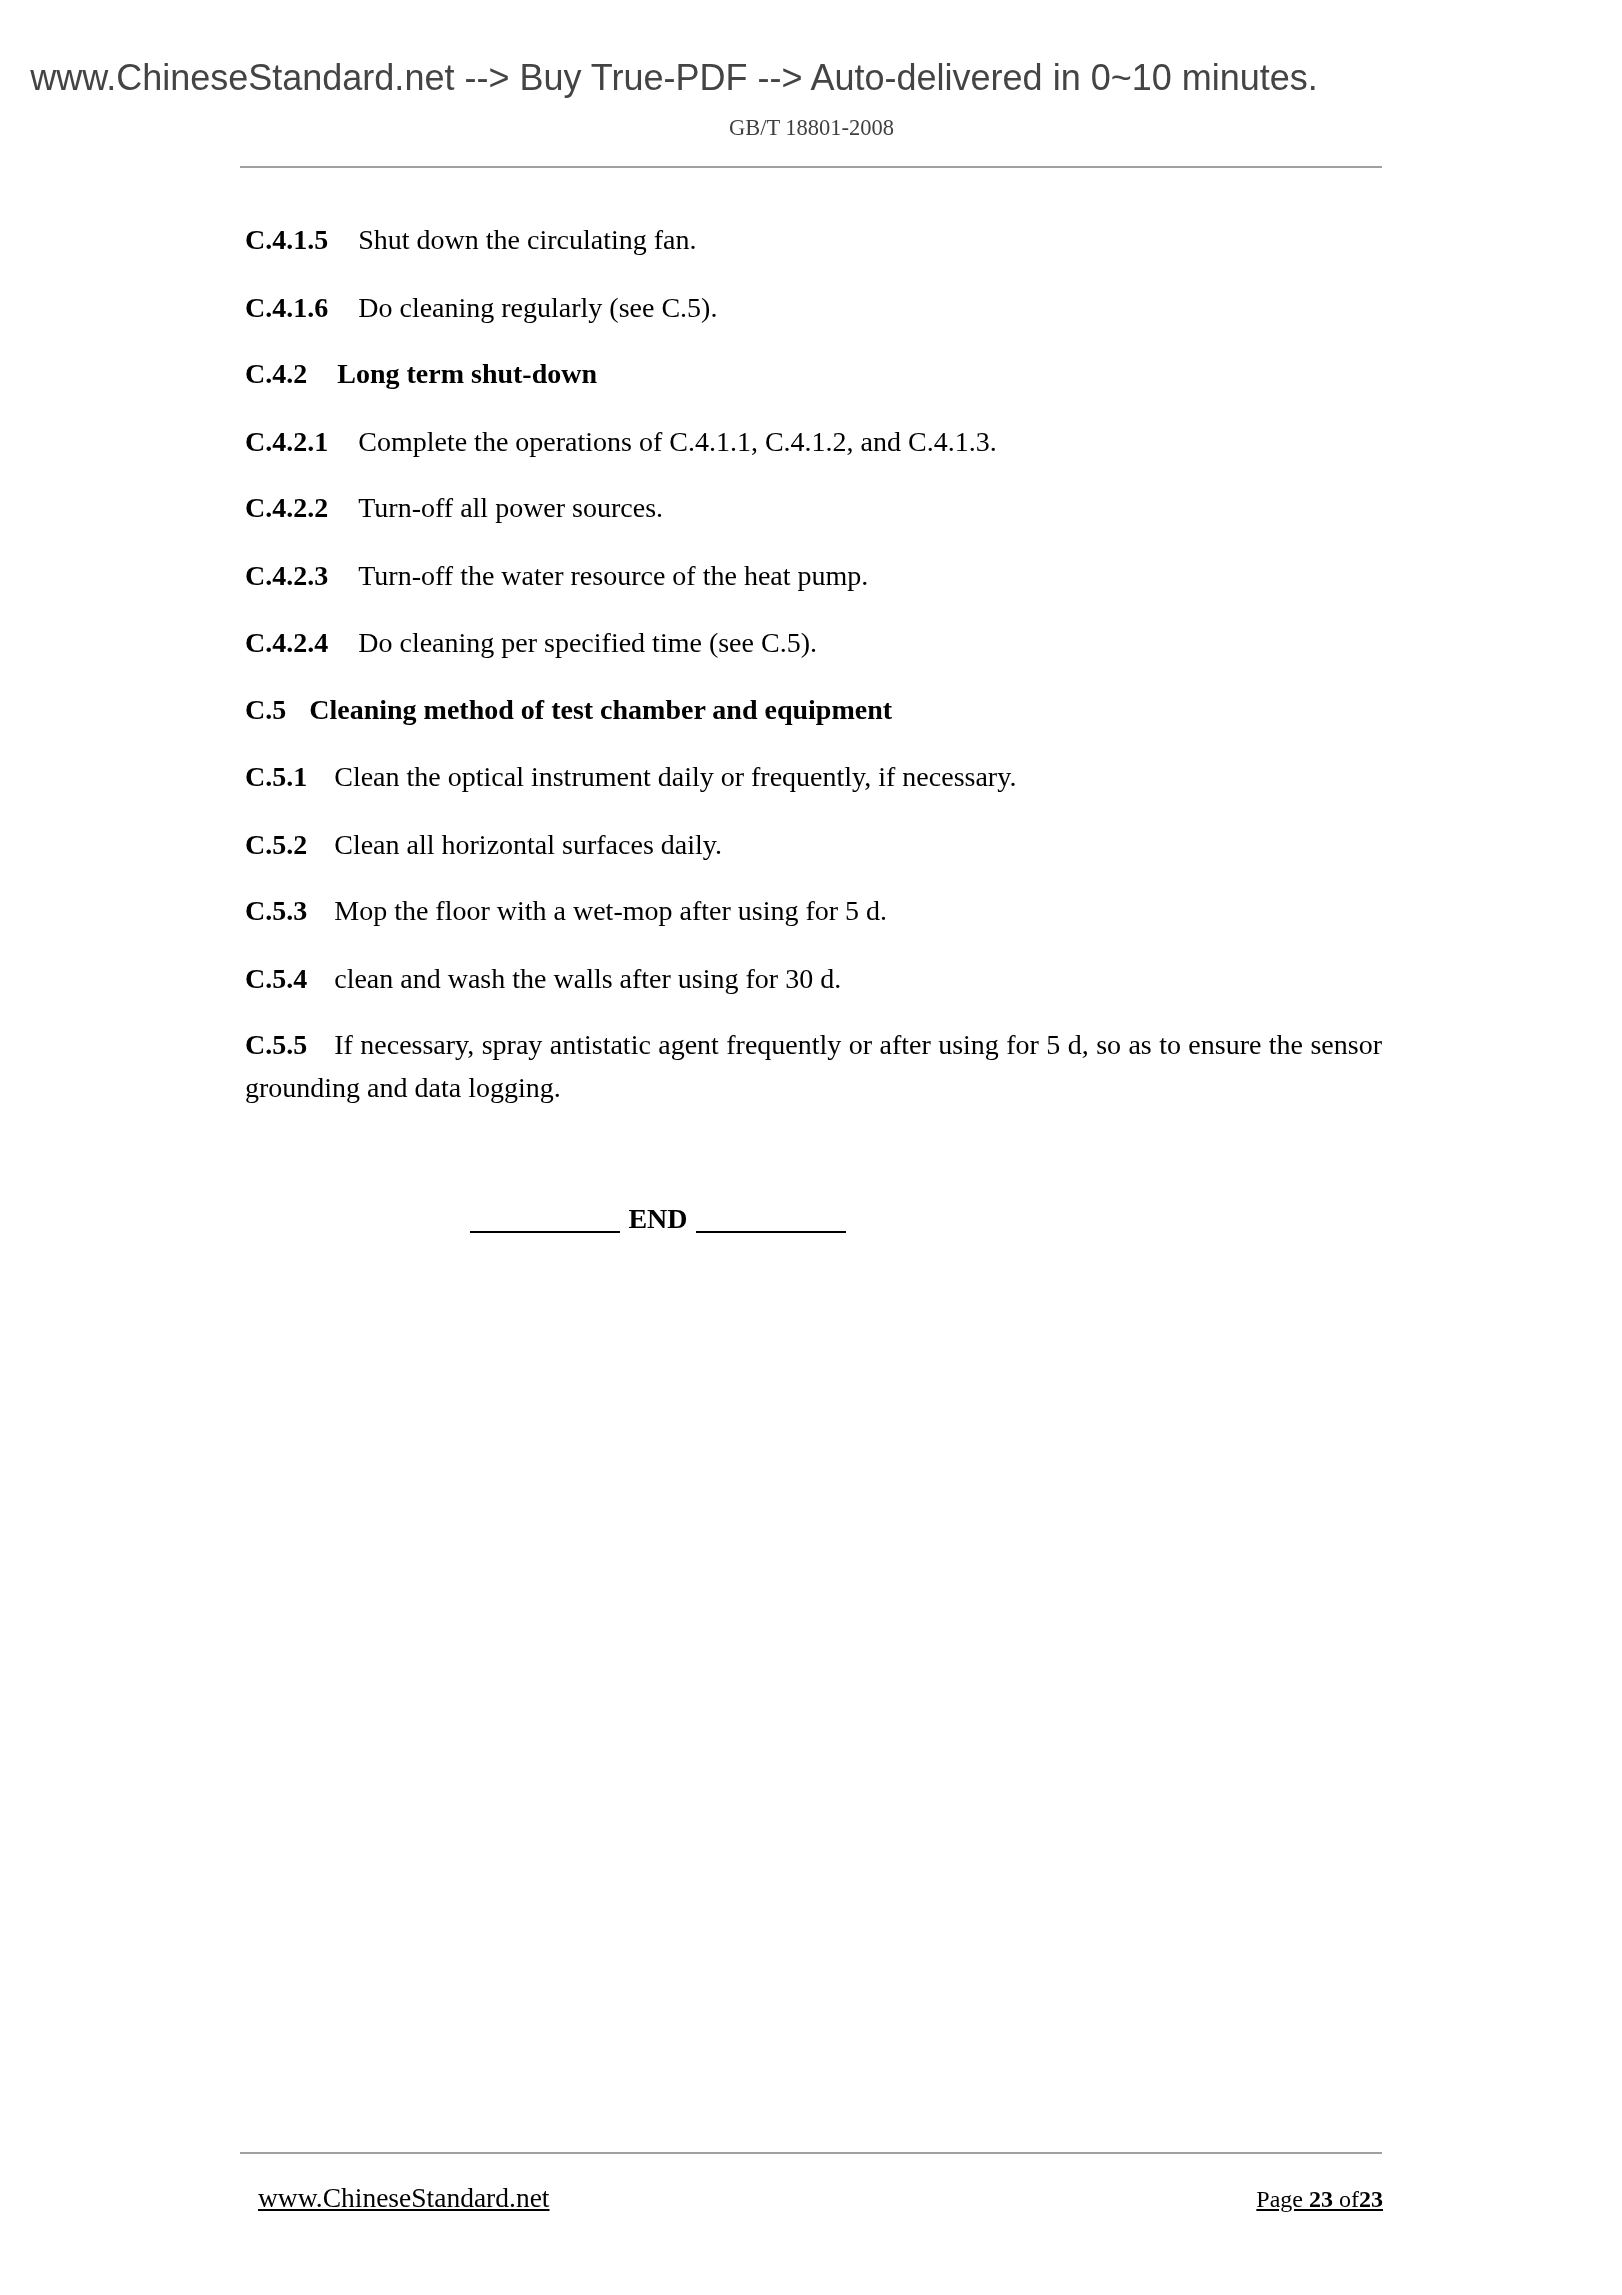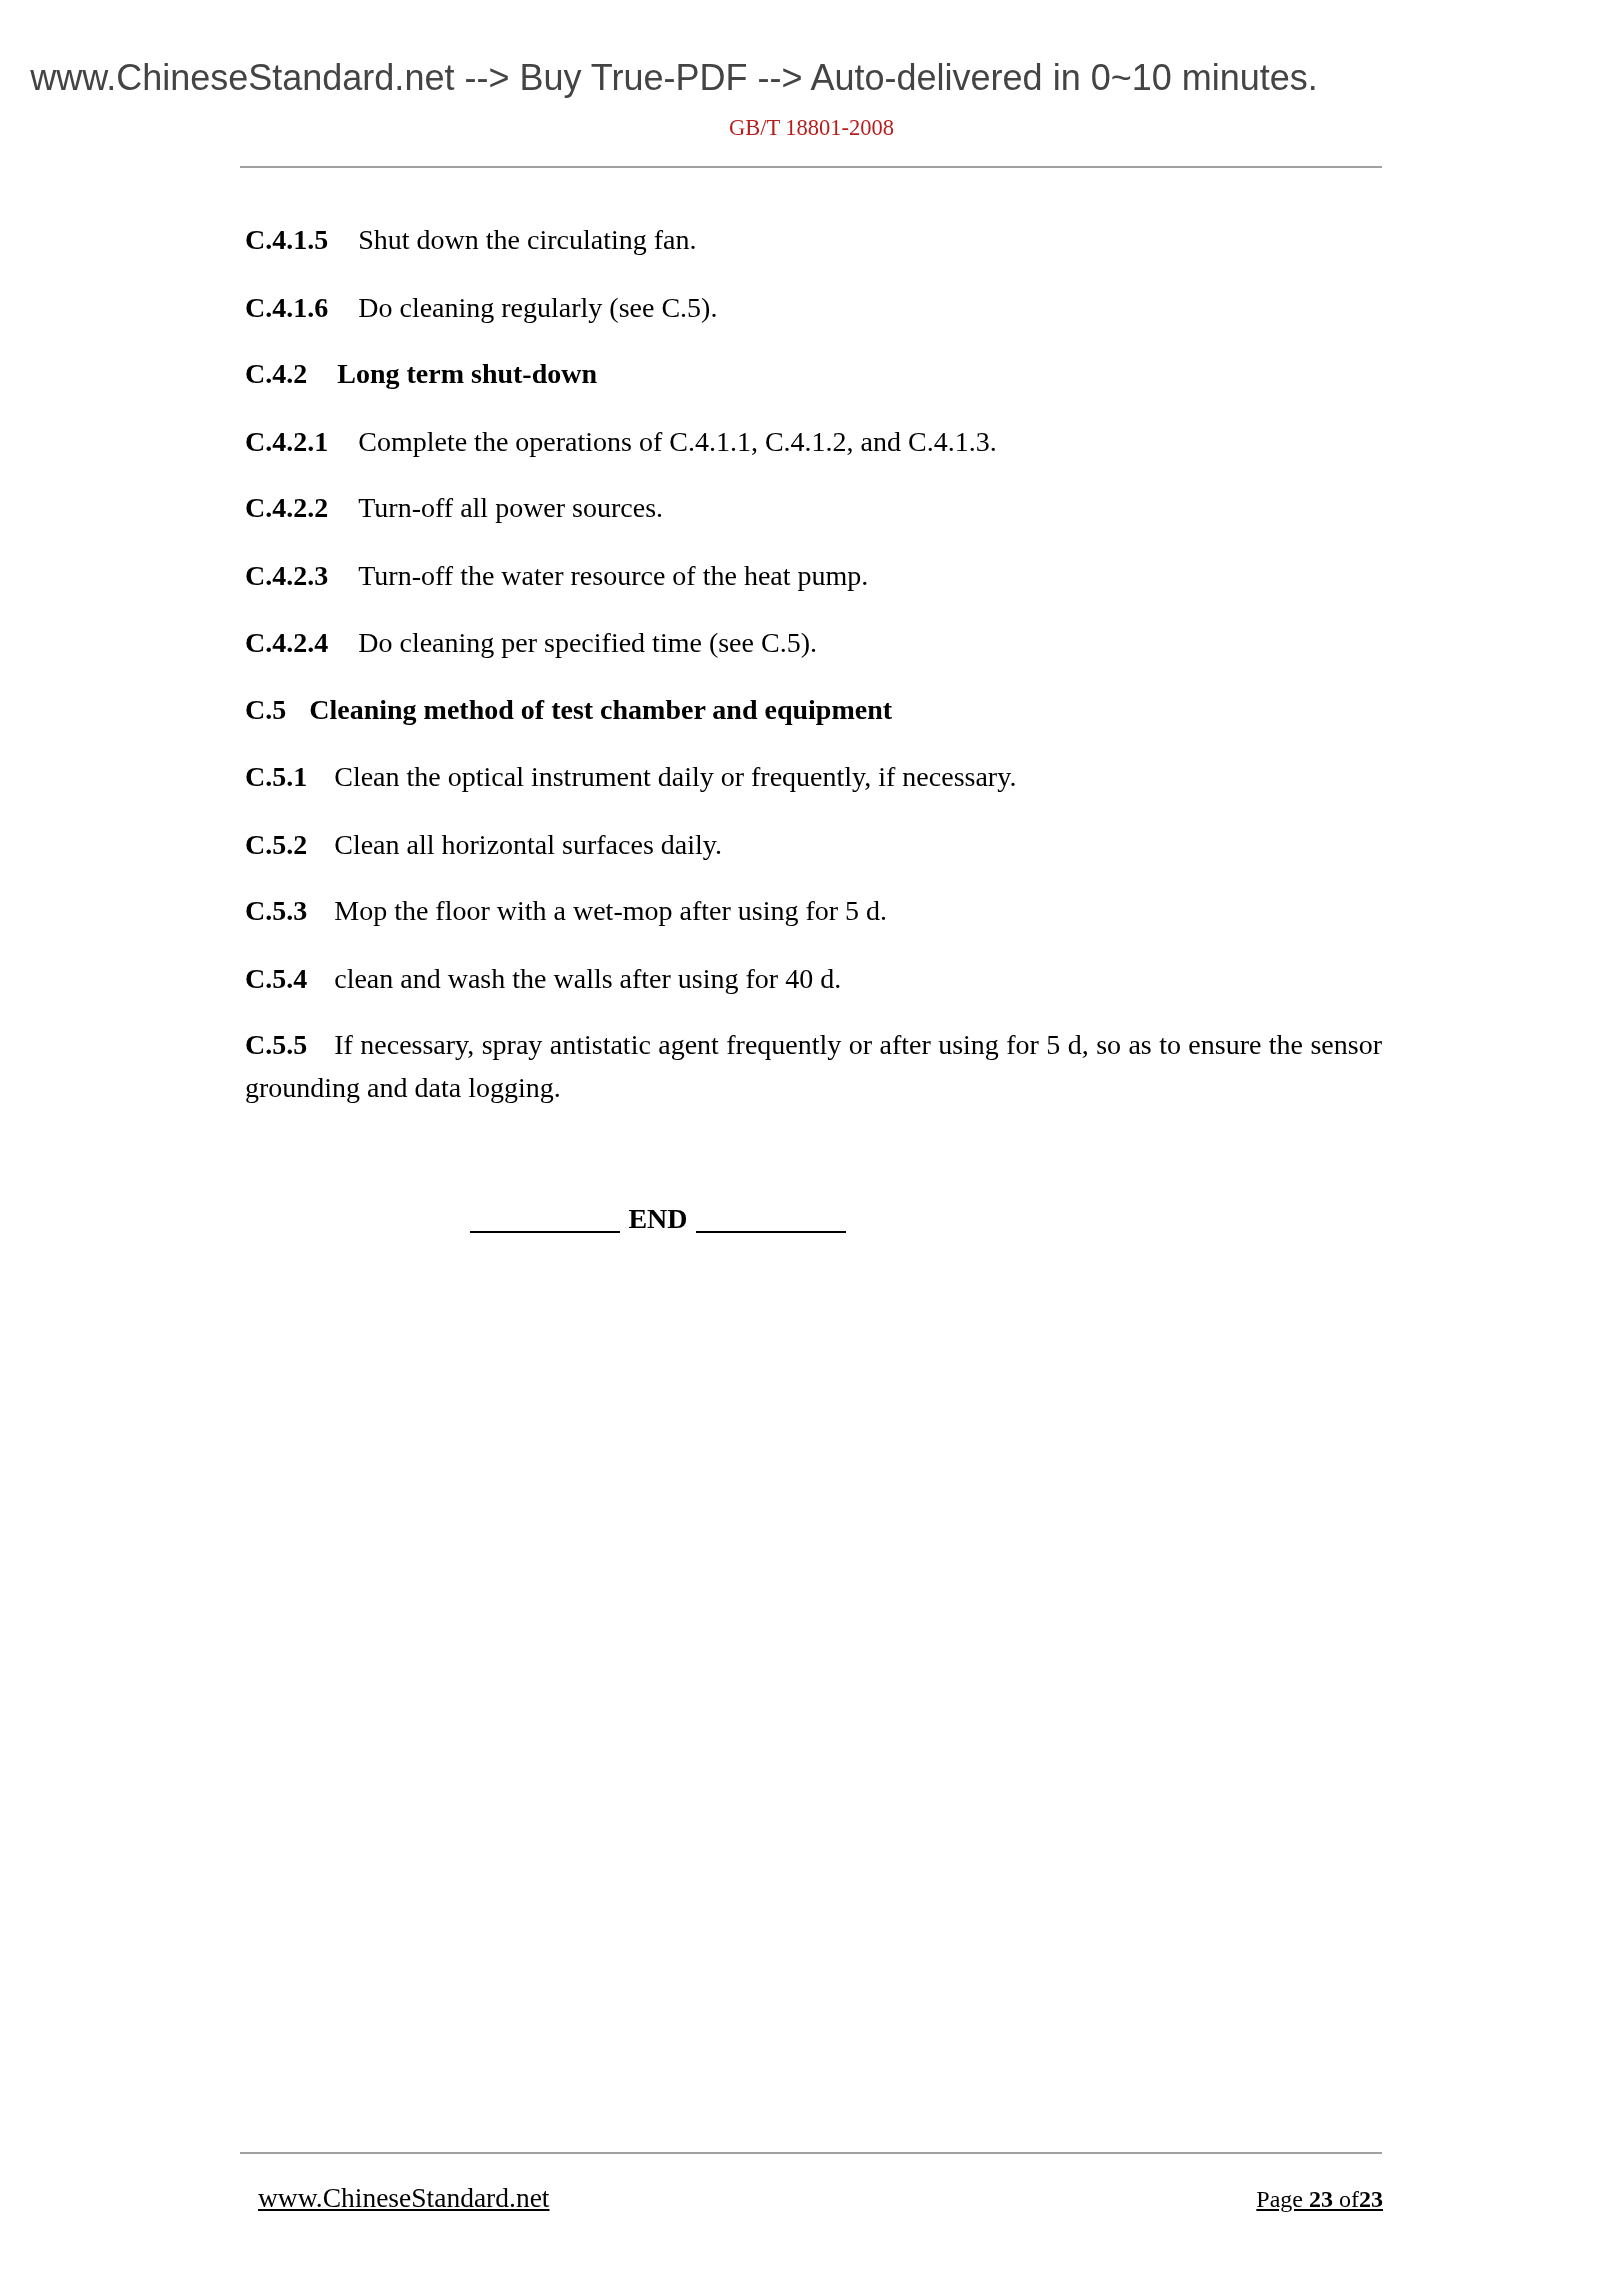--- a/index.html
+++ b/index.html
@@ -27,21 +27,21 @@
       line-height: 1;
       white-space: nowrap;
     }
     .std-code {
       position: absolute;
       top: 117px;
       left: 0;
       width: 1623px;
       text-align: center;
       font-size: 22.5px;
-      color: #b91c1c;
+      color: #404040;
       line-height: 1;
     }
     .rule {
       position: absolute;
       left: 240px;
       width: 1142px;
       height: 1.7px;
       background: #a0a0a0;
     }
     .rule.top { top: 166px; }
@@ -147,21 +147,21 @@
   <div class="clause" style="top:537px">
     <span class="num" style="margin-right:27px">C.5.1</span><span>Clean the optical instrument daily or frequently, if necessary.</span>
   </div>
   <div class="clause" style="top:605px">
     <span class="num" style="margin-right:27px">C.5.2</span><span>Clean all horizontal surfaces daily.</span>
   </div>
   <div class="clause" style="top:671px">
     <span class="num" style="margin-right:27px">C.5.3</span><span>Mop the floor with a wet-mop after using for 5 d.</span>
   </div>
   <div class="clause" style="top:739px">
-    <span class="num" style="margin-right:27px">C.5.4</span><span>clean and wash the walls after using for 40 d.</span>
+    <span class="num" style="margin-right:27px">C.5.4</span><span>clean and wash the walls after using for 30 d.</span>
   </div>
   <div class="clause wrap" style="top:805px">
     <span class="num" style="margin-right:27px">C.5.5</span><span>If necessary, spray antistatic agent frequently or after using for 5 d, so as to ensure the sensor grounding and data logging.</span>
   </div>
 </div>
 
 <div class="end-mark">
   <span class="end-line"></span><span class="end-word">END</span><span class="end-line"></span>
 </div>
 

